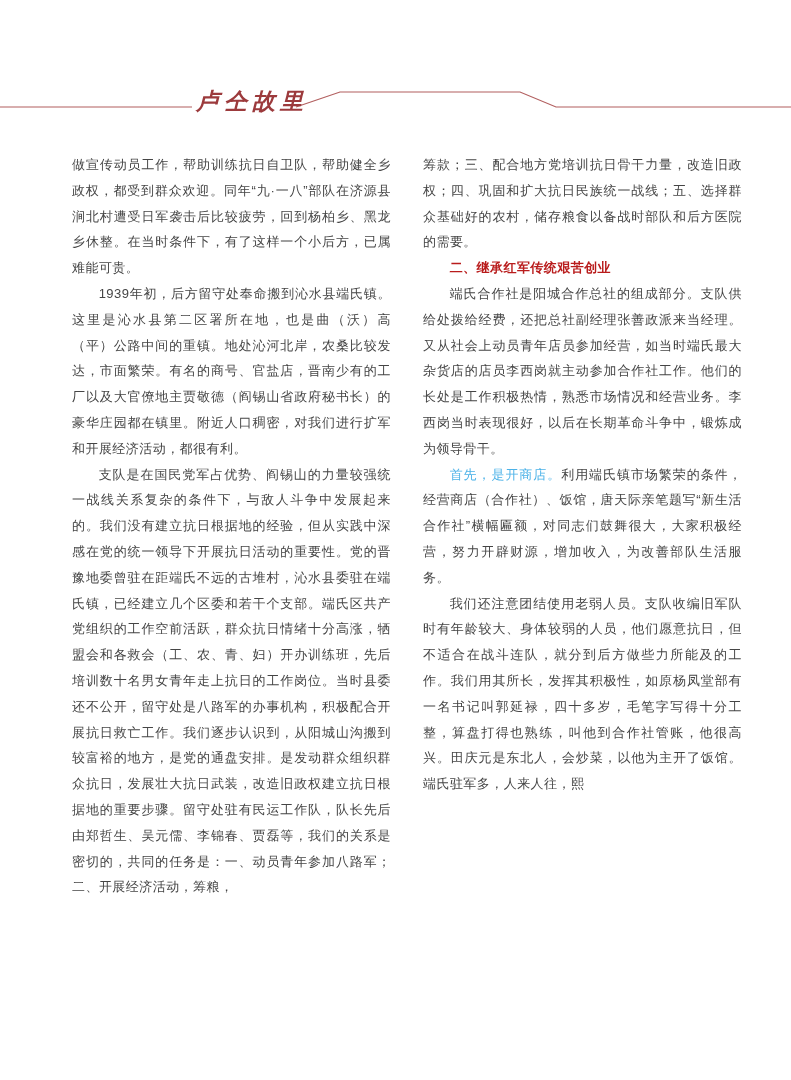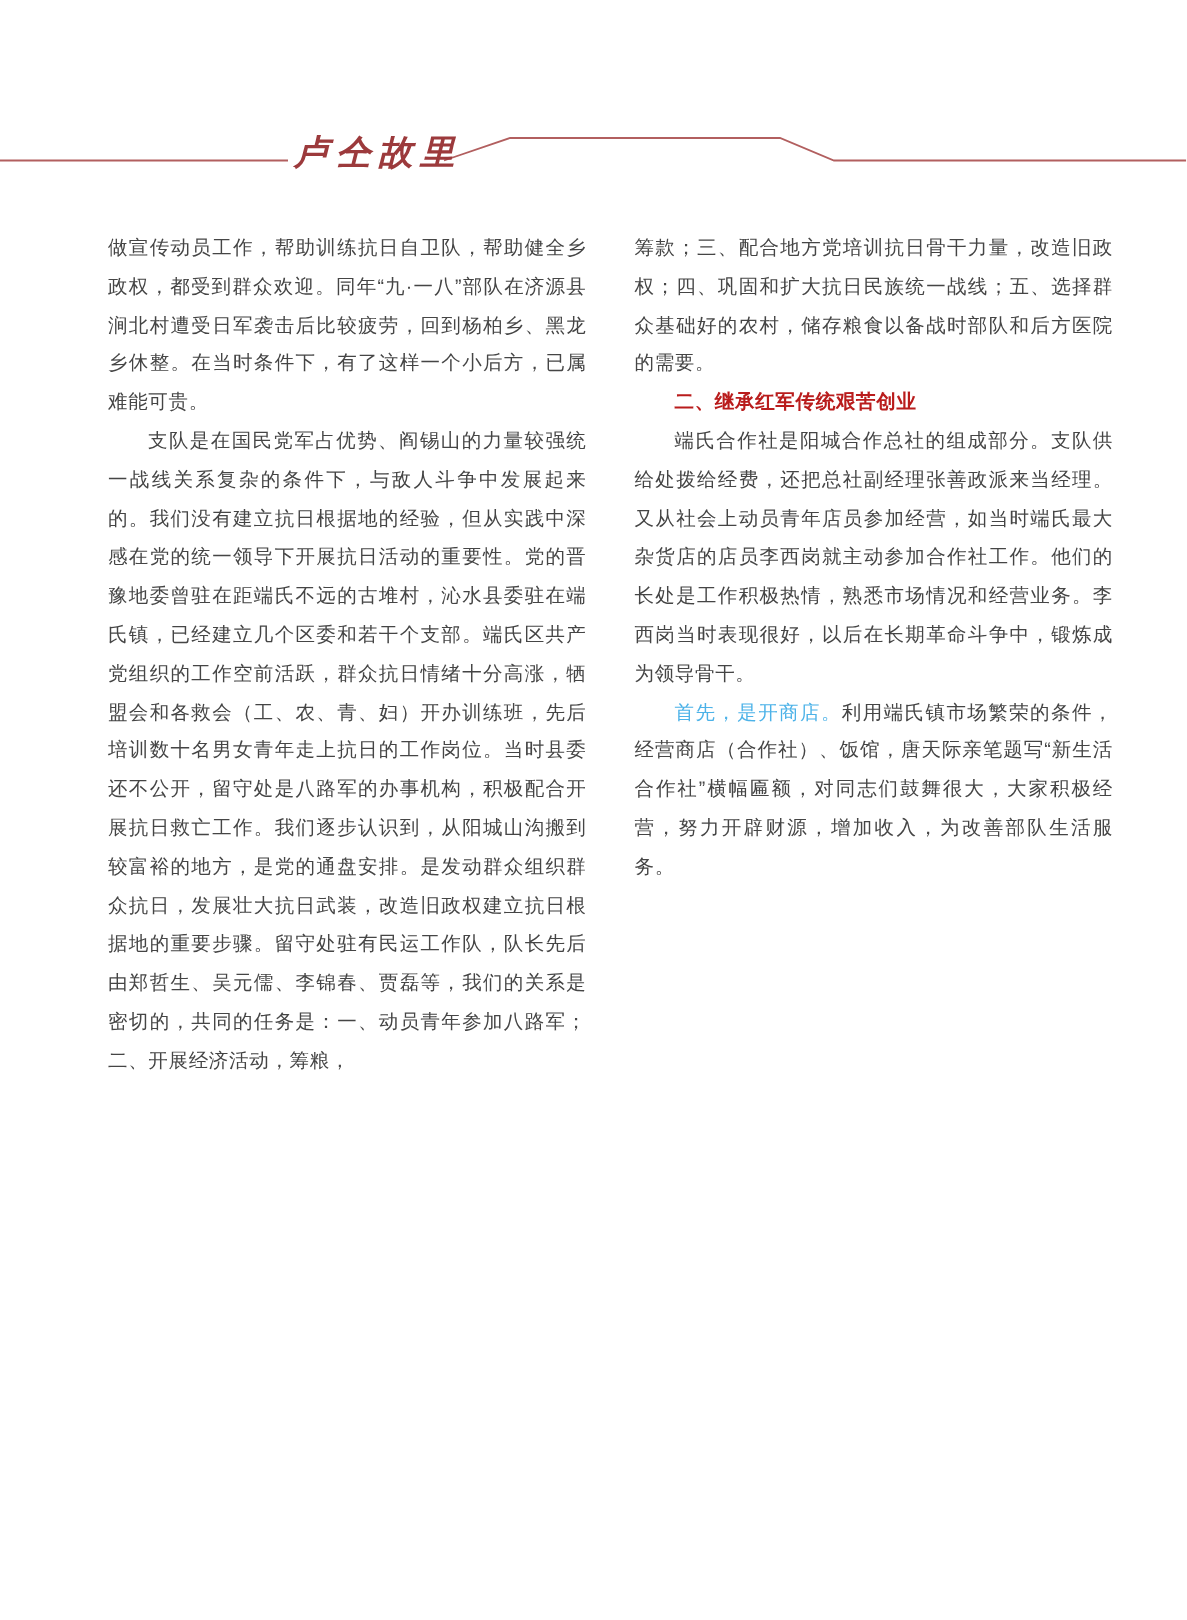--- a/index.html
+++ b/index.html
@@ -49,24 +49,26 @@
 
   <svg class="header-rule" viewBox="0 0 791 46" xmlns="http://www.w3.org/2000/svg">
     <path d="M0 27 H192" fill="none" stroke="#b25f5f" stroke-width="1.2"></path>
     <path d="M296 27 L340 12 H520 L556 27 H791" fill="none" stroke="#b25f5f" stroke-width="1.2"></path>
   </svg>
 
   <div class="page-title">卢仝故里</div>
 
   <div class="column column-left">
     <p class="no-indent">做宣传动员工作，帮助训练抗日自卫队，帮助健全乡政权，都受到群众欢迎。同年“九·一八”部队在济源县涧北村遭受日军袭击后比较疲劳，回到杨柏乡、黑龙乡休整。在当时条件下，有了这样一个小后方，已属难能可贵。</p>
+    <p>1939年初，后方留守处奉命搬到沁水县端氏镇。这里是沁水县第二区署所在地，也是曲（沃）高（平）公路中间的重镇。地处沁河北岸，农桑比较发达，市面繁荣。有名的商号、官盐店，晋南少有的工厂以及大官僚地主贾敬德（阎锡山省政府秘书长）的豪华庄园都在镇里。附近人口稠密，对我们进行扩军和开展经济活动，都很有利。</p>
     <p>支队是在国民党军占优势、阎锡山的力量较强统一战线关系复杂的条件下，与敌人斗争中发展起来的。我们没有建立抗日根据地的经验，但从实践中深感在党的统一领导下开展抗日活动的重要性。党的晋豫地委曾驻在距端氏不远的古堆村，沁水县委驻在端氏镇，已经建立几个区委和若干个支部。端氏区共产党组织的工作空前活跃，群众抗日情绪十分高涨，牺盟会和各救会（工、农、青、妇）开办训练班，先后培训数十名男女青年走上抗日的工作岗位。当时县委还不公开，留守处是八路军的办事机构，积极配合开展抗日救亡工作。我们逐步认识到，从阳城山沟搬到较富裕的地方，是党的通盘安排。是发动群众组织群众抗日，发展壮大抗日武装，改造旧政权建立抗日根据地的重要步骤。留守处驻有民运工作队，队长先后由郑哲生、吴元儒、李锦春、贾磊等，我们的关系是密切的，共同的任务是：一、动员青年参加八路军；二、开展经济活动，筹粮，</p>
   </div>
 
   <div class="column column-right">
     <p class="no-indent">筹款；三、配合地方党培训抗日骨干力量，改造旧政权；四、巩固和扩大抗日民族统一战线；五、选择群众基础好的农村，储存粮食以备战时部队和后方医院的需要。</p>
     <p class="section-heading">二、继承红军传统艰苦创业</p>
     <p>端氏合作社是阳城合作总社的组成部分。支队供给处拨给经费，还把总社副经理张善政派来当经理。又从社会上动员青年店员参加经营，如当时端氏最大杂货店的店员李西岗就主动参加合作社工作。他们的长处是工作积极热情，熟悉市场情况和经营业务。李西岗当时表现很好，以后在长期革命斗争中，锻炼成为领导骨干。</p>
     <p><span class="lead-blue">首先，是开商店。</span><span>利用端氏镇市场繁荣的条件，经营商店（合作社）、饭馆，唐天际亲笔题写“新生活合作社”横幅匾额，对同志们鼓舞很大，大家积极经营，努力开辟财源，增加收入，为改善部队生活服务。</span></p>
+    <p>我们还注意团结使用老弱人员。支队收编旧军队时有年龄较大、身体较弱的人员，他们愿意抗日，但不适合在战斗连队，就分到后方做些力所能及的工作。我们用其所长，发挥其积极性，如原杨凤堂部有一名书记叫郭延禄，四十多岁，毛笔字写得十分工整，算盘打得也熟练，叫他到合作社管账，他很高兴。田庆元是东北人，会炒菜，以他为主开了饭馆。端氏驻军多，人来人往，熙</p>
   </div>
 
 
 </div>
 
 </body></html>

